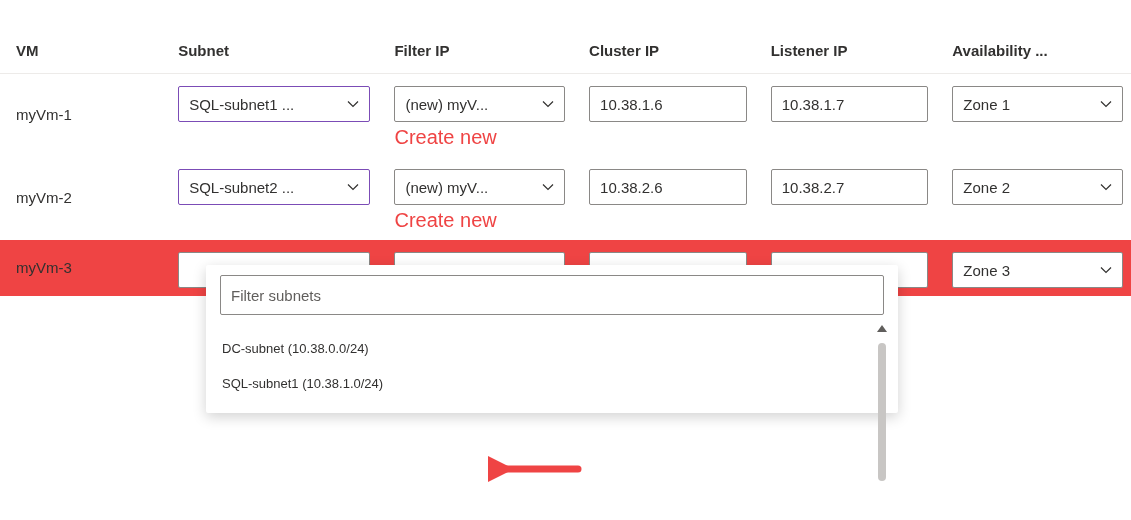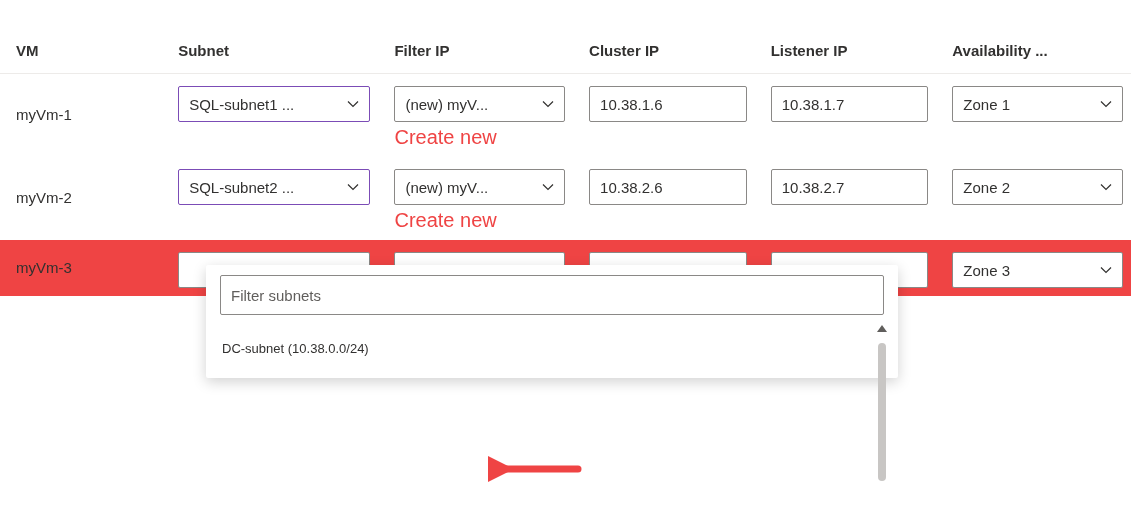--- a/index.html
+++ b/index.html
@@ -261,20 +261,21 @@
         </div>
       </td>
     </tr>
   </tbody>
 </table>
 
 <div class="dropdown-panel">
   <input class="filter-input" type="text" placeholder="Filter subnets" style="">
   <div class="option-list">
     <div class="option-item">DC-subnet (10.38.0.0/24)</div>
+    <div class="option-item">SQL-subnet1 (10.38.1.0/24)</div>
     <div class="scroll-arrow"></div>
     <div class="scroll-indicator"></div>
   </div>
 </div>
 
 <svg class="red-arrow" width="100" height="30">
   <defs>
     <marker id="ah" markerWidth="8" markerHeight="8" refX="2" refY="4" orient="auto">
       <path d="M8,0 L0,4 L8,8 Z" fill="#ef4444"></path>
     </marker>

